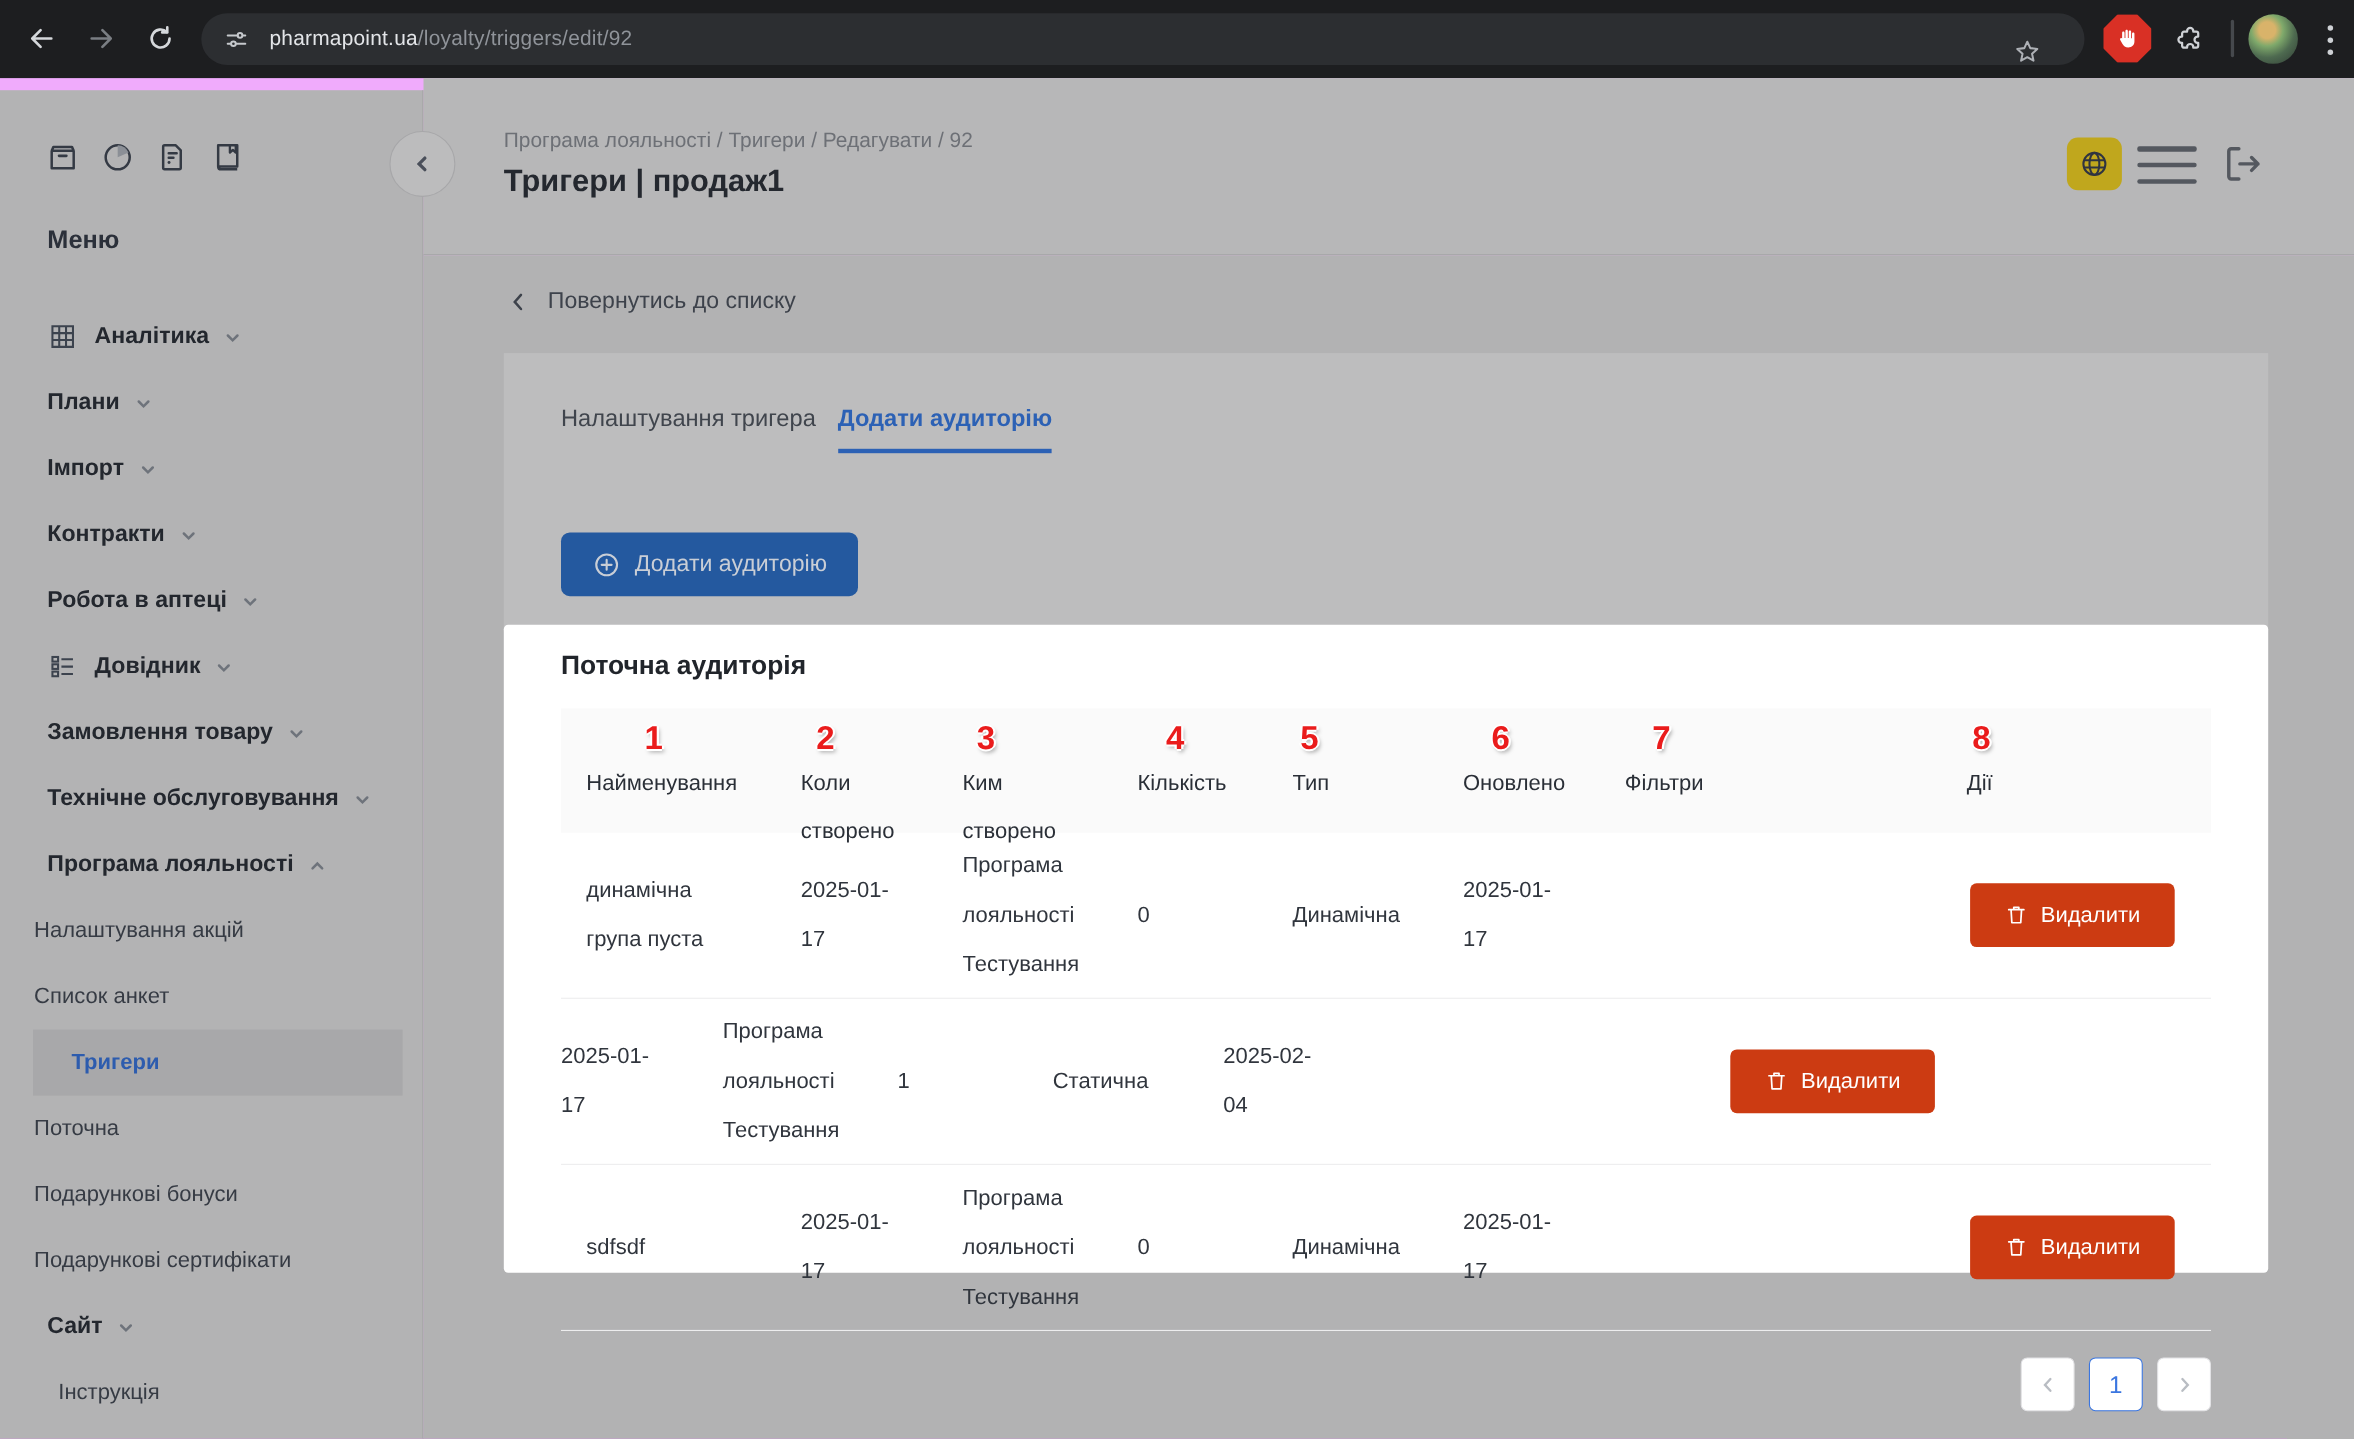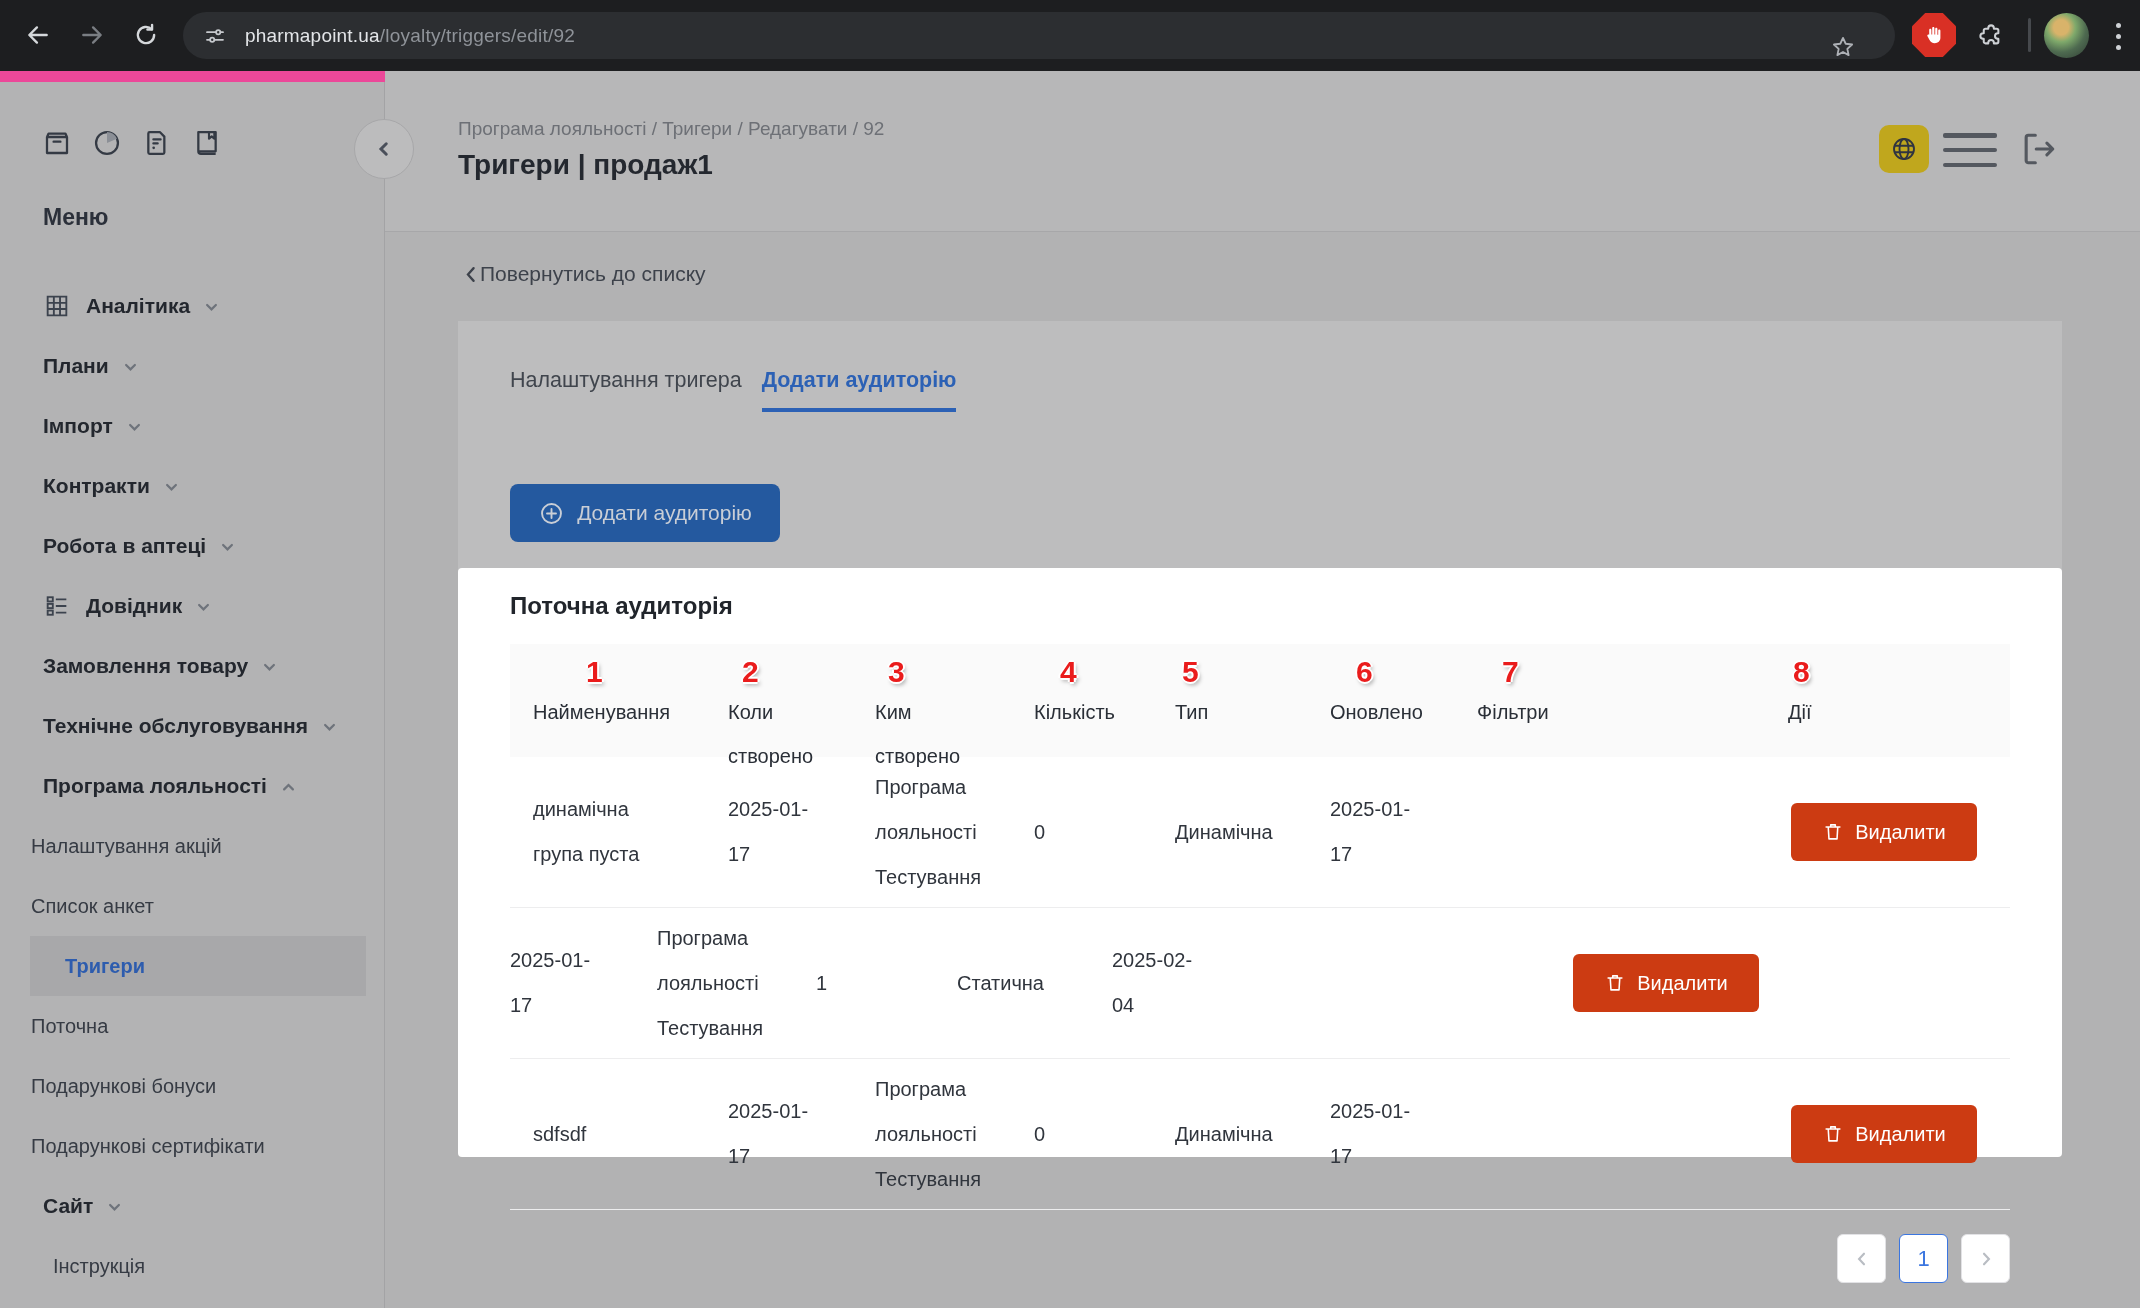--- a/index.html
+++ b/index.html
@@ -1,17 +1,17 @@
 <!DOCTYPE html>
 <html><head>
 <meta charset="utf-8">
 <style>
   html,body{margin:0;padding:0;background:#888;}
   .root{position:relative;width:2140px;height:1308px;overflow:hidden;
-        font-family:"Liberation Sans","DejaVu Sans",sans-serif;background:#ec4899;}
+        font-family:"Liberation Sans","DejaVu Sans",sans-serif;background:#f0abfc;}
 
   
   .browser{position:absolute;left:0;top:0;width:2140px;height:71px;background:#1d1e20;}
   .bicon{position:absolute;top:11px;width:48px;height:48px;display:flex;align-items:center;justify-content:center;
          color:#d5d8db;border-radius:50%;}
   .bicon.dim{color:#7a7e83;}
   .urlbar{position:absolute;left:183px;top:12px;width:1712px;height:47px;background:#2c2e31;border-radius:24px;
           display:flex;align-items:center;color:#c6c9cd;}
   .urlbar .tune{margin-left:20px;display:flex;}
   .urltext{margin-left:18px;font-size:19px;letter-spacing:.2px;white-space:nowrap;}
@@ -50,21 +50,21 @@
   .crumb{position:absolute;left:73px;top:47px;font-size:19px;color:#6d7076;}
   .ptitle{position:absolute;left:73px;top:78px;font-size:28px;font-weight:700;color:#24282f;}
   .globe-btn{position:absolute;left:1494px;top:54px;width:50px;height:48px;border-radius:10px;background:#c0a71d;
              display:flex;align-items:center;justify-content:center;color:#2f3440;cursor:pointer;}
   .hamb{position:absolute;left:1558px;top:62px;width:54px;height:34px;display:flex;flex-direction:column;justify-content:space-between;cursor:pointer;}
   .hamb i{height:4.5px;background:#54585f;border-radius:2px;}
   .logout{position:absolute;left:1628px;top:52px;width:52px;height:52px;display:flex;align-items:center;justify-content:center;color:#54585f;cursor:pointer;}
 
   
   .content{position:absolute;left:385px;top:232px;right:0;bottom:0;background:#b2b2b3;}
-  .backrow{position:absolute;left:78px;top:30px;display:flex;align-items:center;gap:0;
+  .backrow{position:absolute;left:78px;top:30px;display:flex;align-items:center;gap:18px;
            font-size:21px;color:#3d424b;cursor:pointer;}
   .tabscard{position:absolute;left:73px;top:89px;width:1604px;height:253px;background:#bdbdbe;}
   .tabs{display:flex;gap:20px;padding:47px 0 0 52px;}
   .tab{font-size:21.5px;padding-bottom:15px;color:#40454d;cursor:pointer;border-bottom:4px solid transparent;}
   .tab.active{color:#2c61b5;font-weight:700;border-bottom-color:#2c61b5;}
   .addbtn{position:absolute;left:52px;top:163px;width:270px;height:58px;border-radius:8px;background:#24599f;
           display:flex;align-items:center;justify-content:center;gap:12px;color:#c9ced6;font-size:21px;cursor:pointer;}
 
   .card{position:absolute;left:73px;top:336px;width:1604px;height:589px;background:#ffffff;border-radius:4px;
         padding:0 52px;box-sizing:border-box;}

